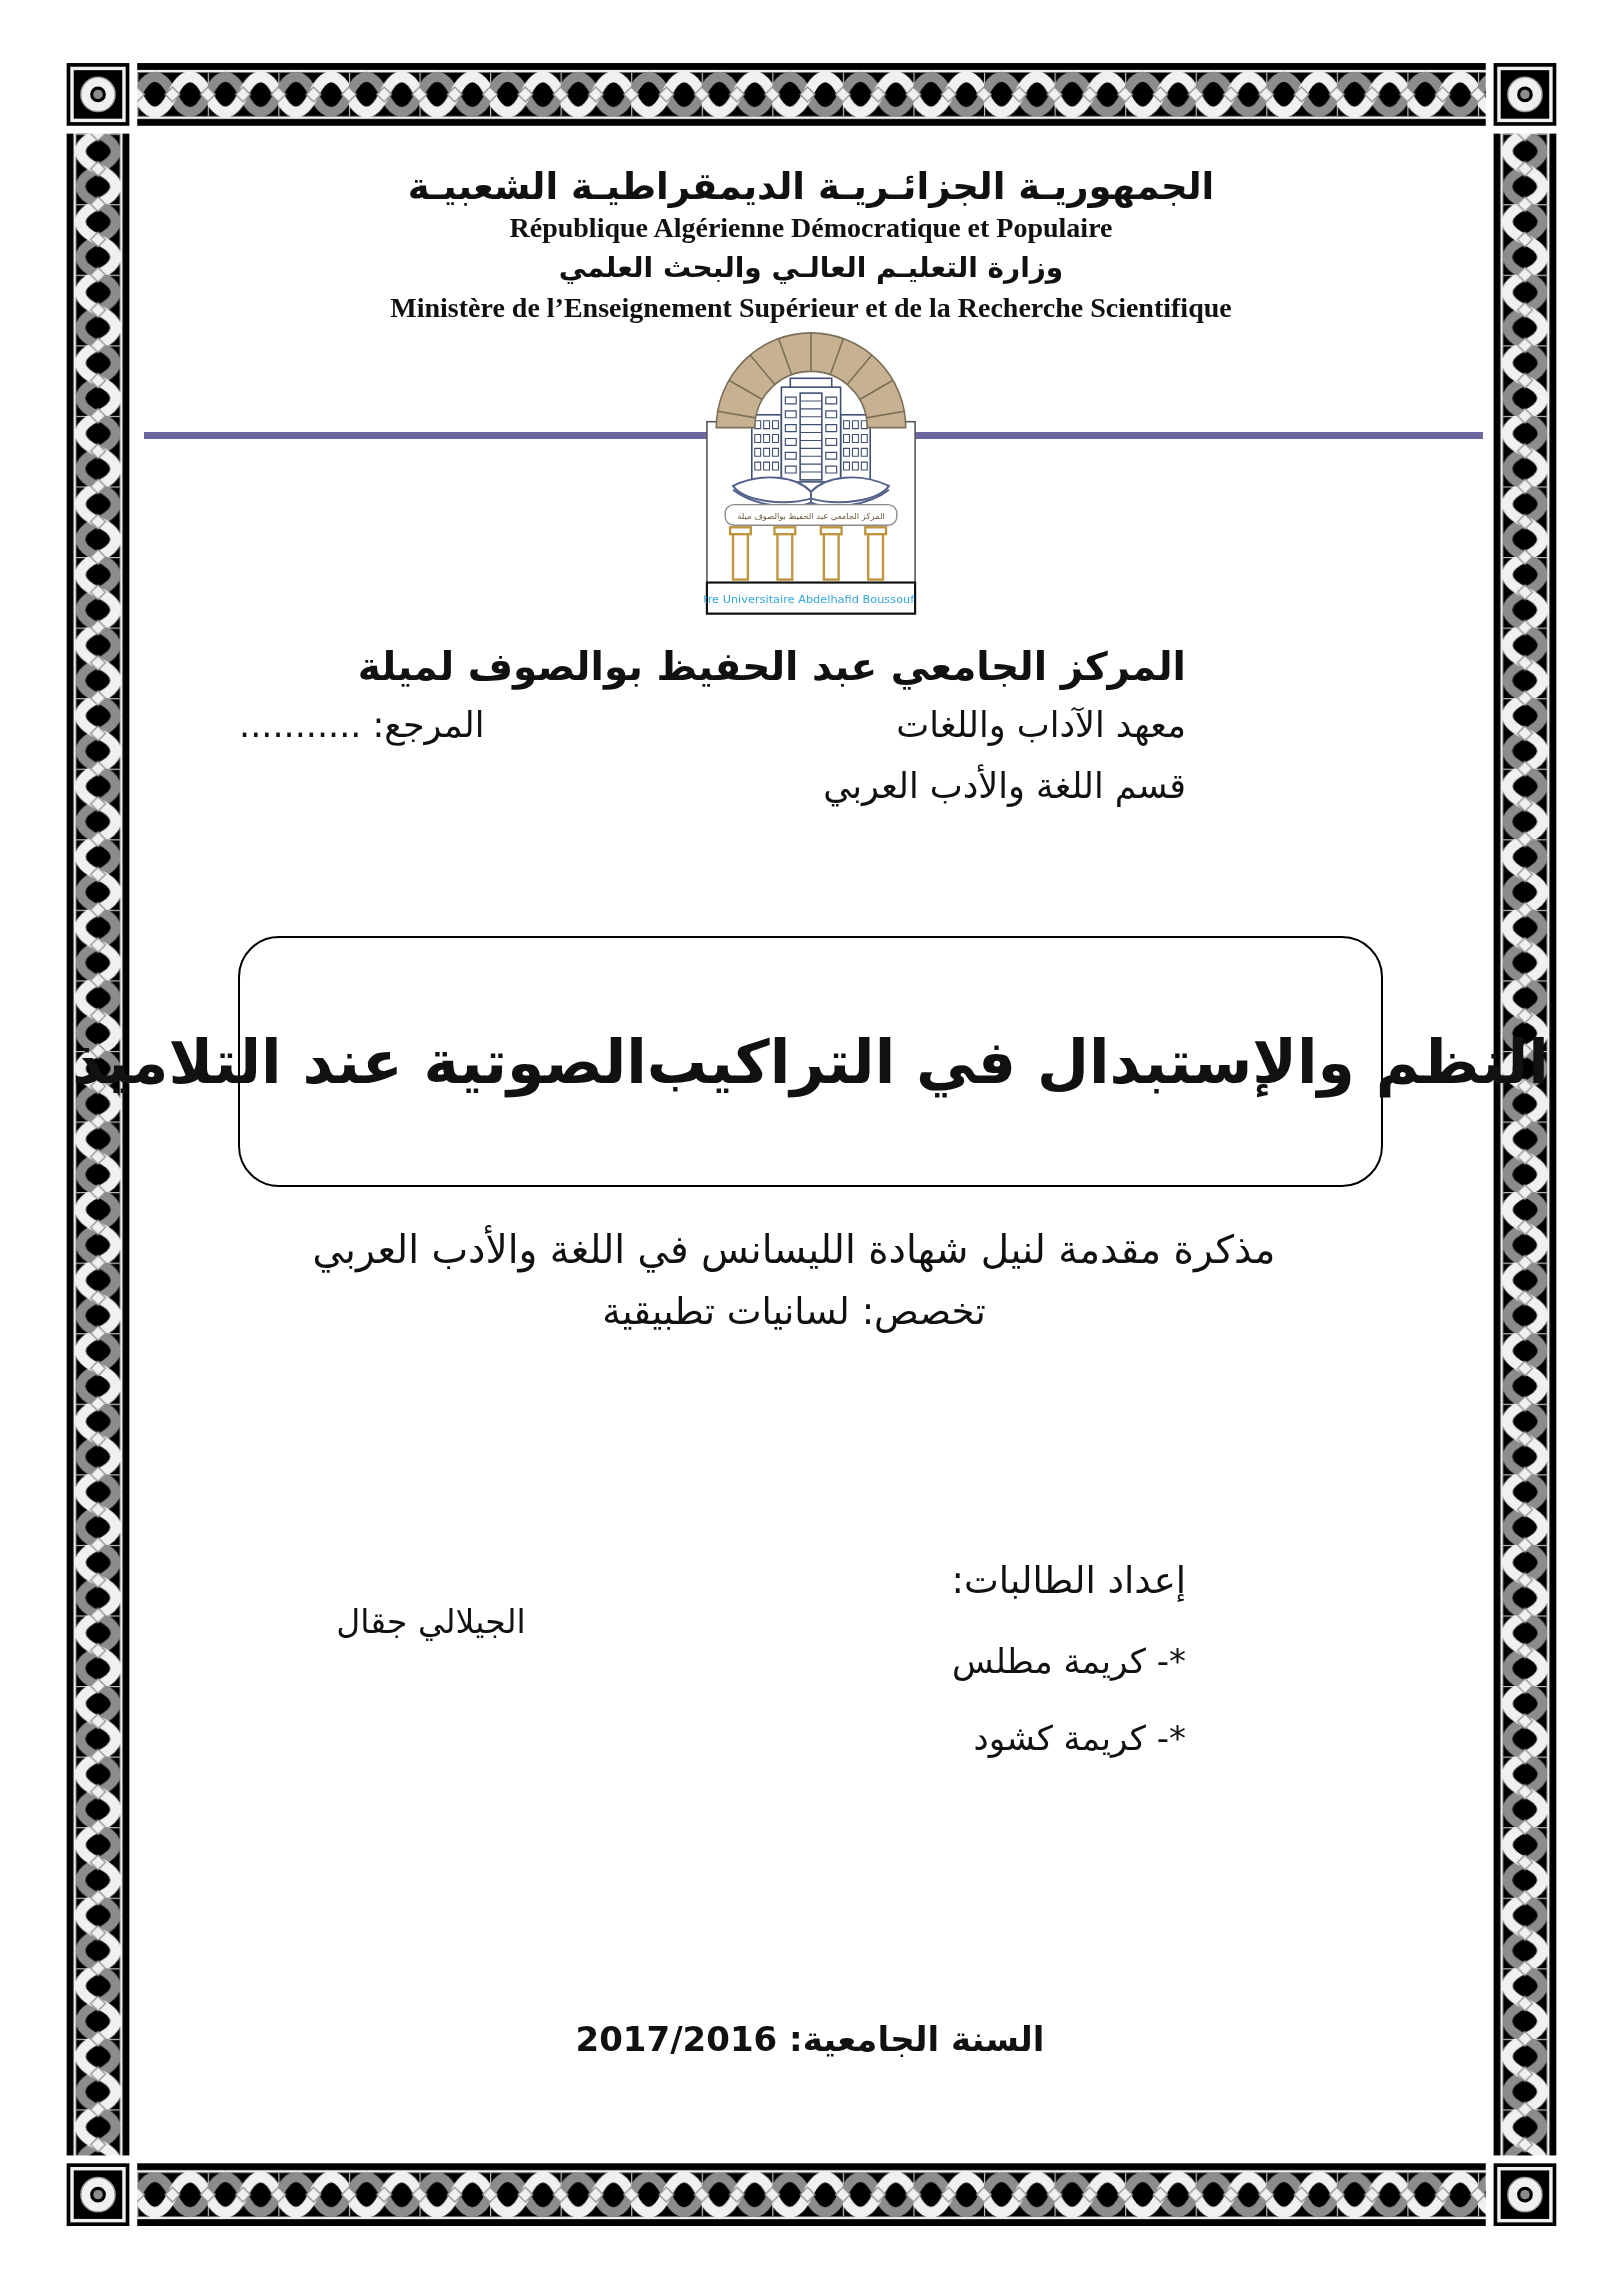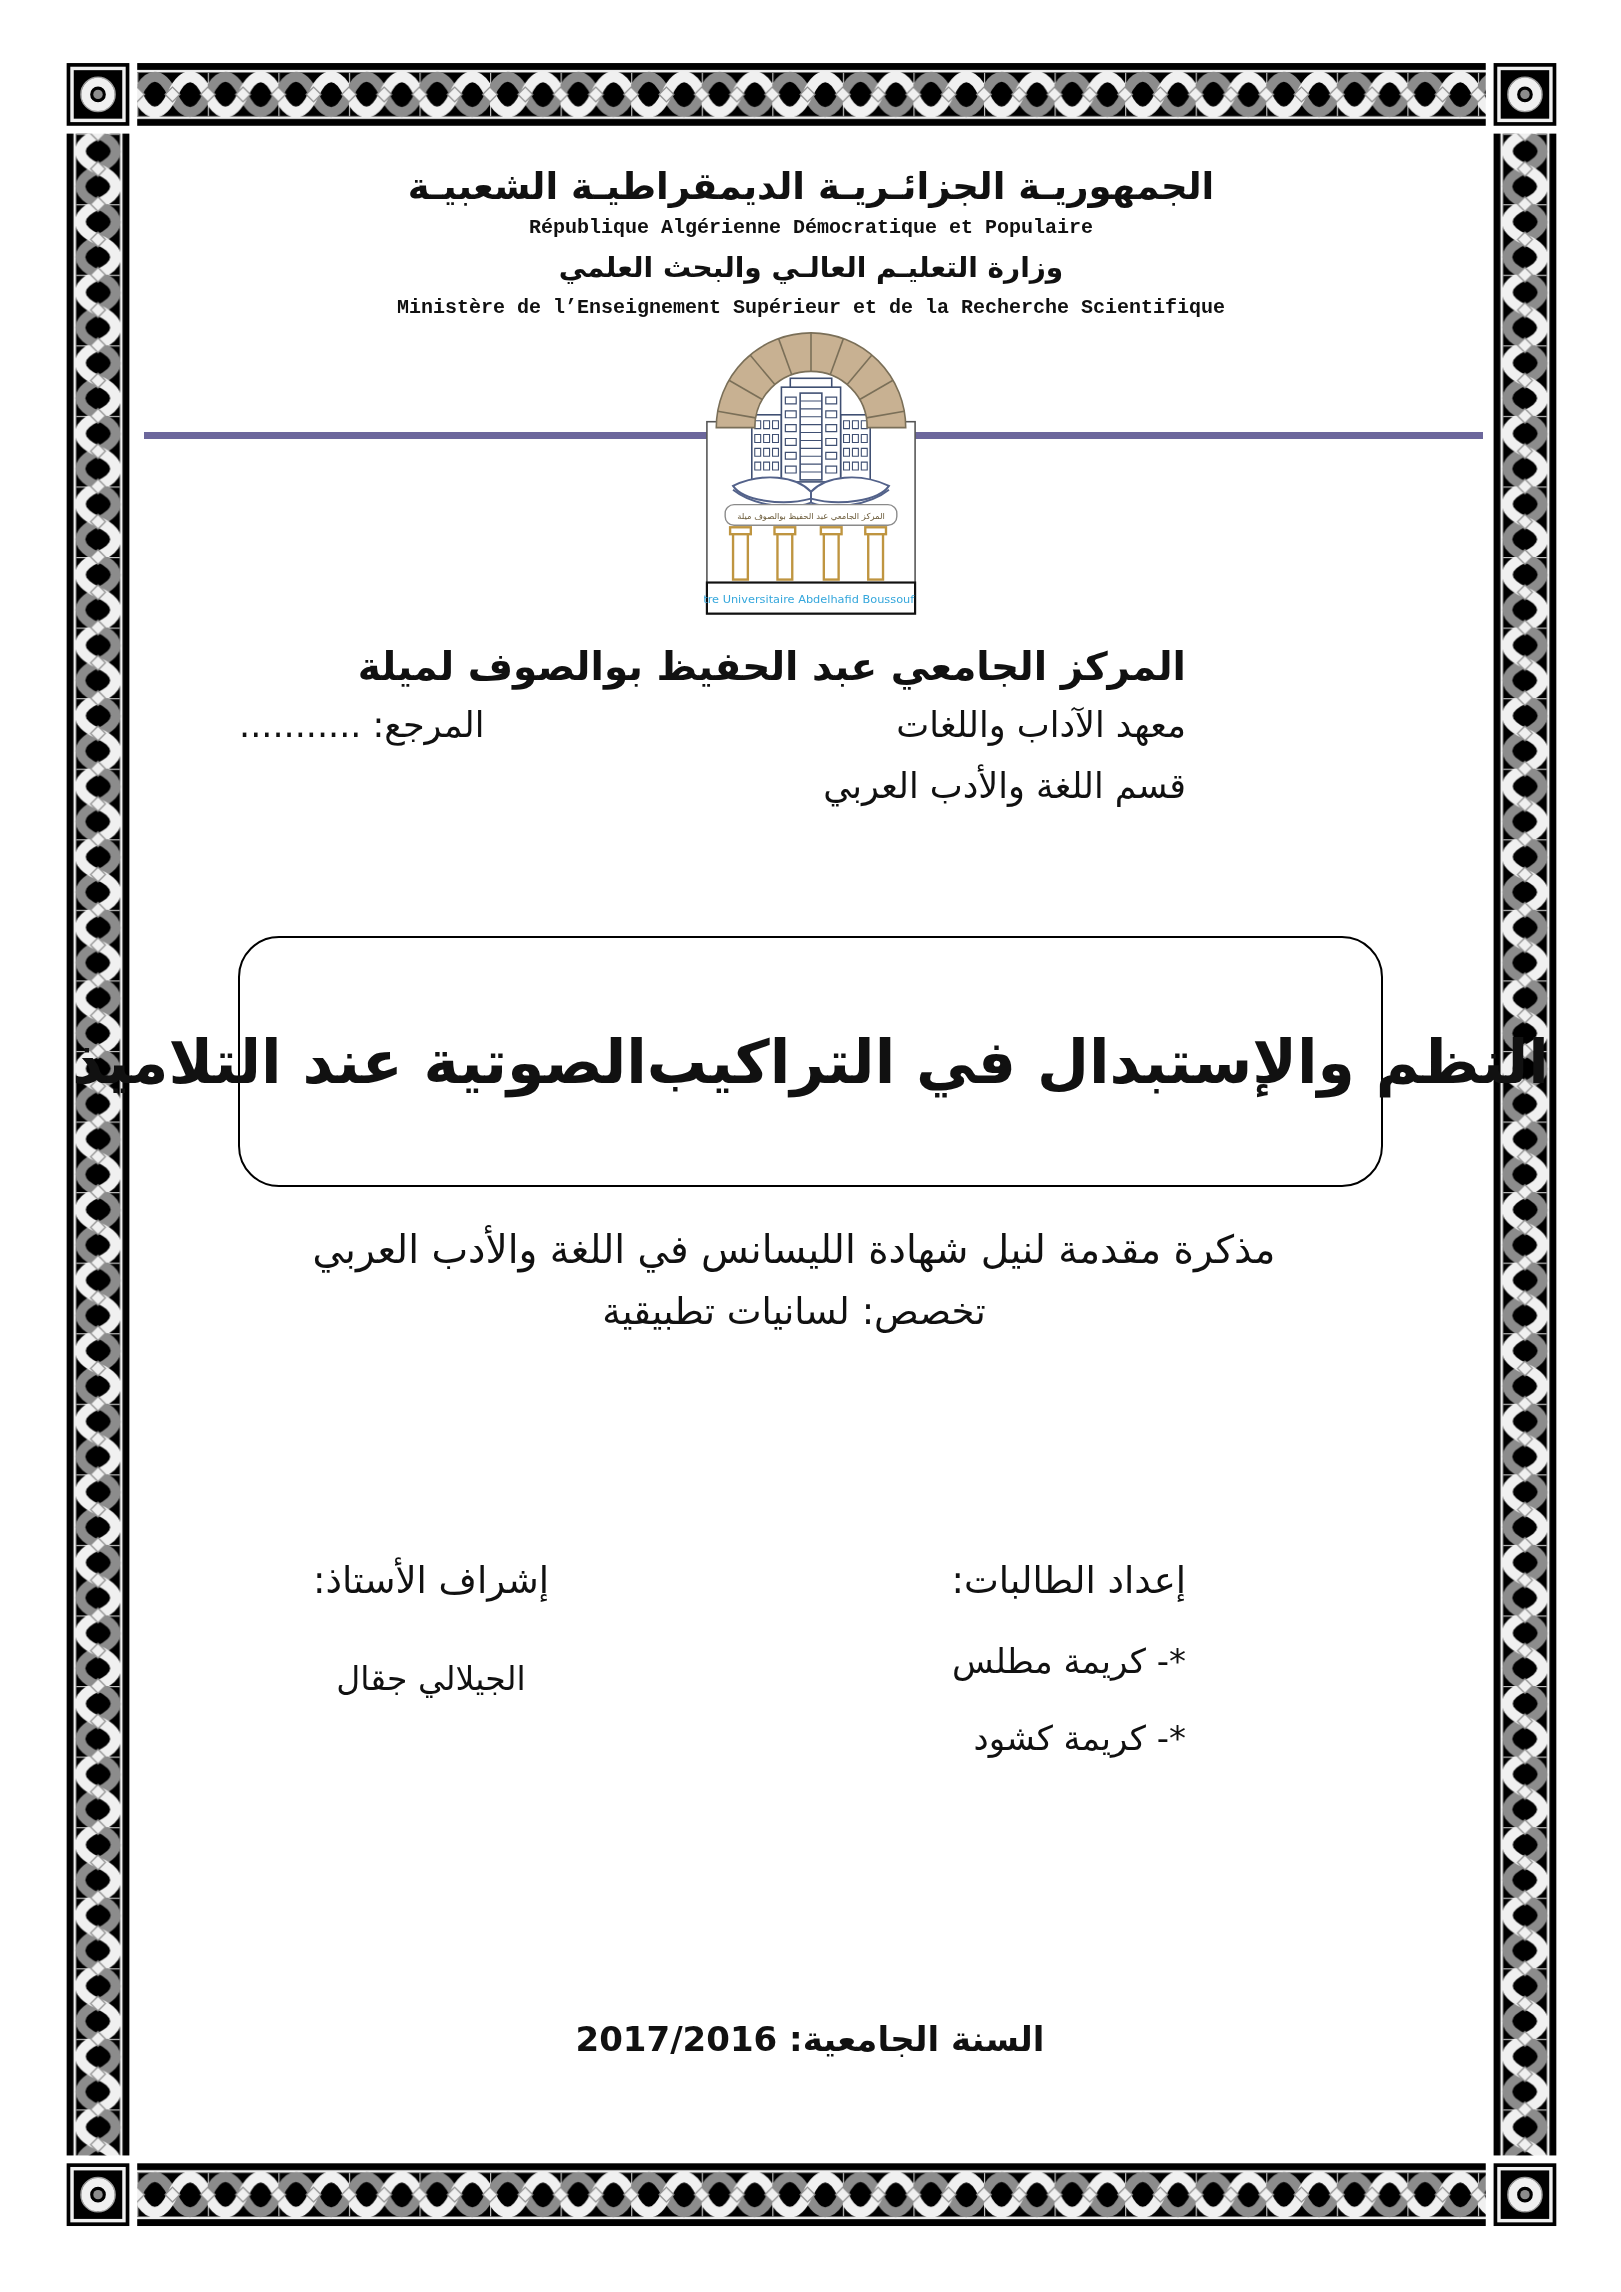--- a/index.html
+++ b/index.html
@@ -12,21 +12,21 @@
 
   
   .divider{position:absolute;left:144px;top:432px;width:1339px;height:6.9px;background:#6c679c;z-index:1;}
 
   
   .logo-svg{position:absolute;left:704px;top:326px;width:214px;height:296px;z-index:2;}
 
   
   .header-block{position:absolute;left:167px;top:165px;width:1288px;text-align:center;z-index:3;}
   .h-ar1{font-size:37px;font-weight:bold;line-height:43px;direction:rtl;}
-  .h-fr{font-family:Liberation Mono, monospace;font-size:20px;font-weight:bold;line-height:39px;}
+  .h-fr{font-family:Liberation Serif, serif;font-size:28px;font-weight:bold;line-height:39px;}
   .h-ar2{font-size:28px;font-weight:bold;line-height:41px;direction:rtl;}
 
   .univ-block{position:absolute;left:239px;top:637px;width:947px;direction:rtl;text-align:right;z-index:3;}
   .univ-name{font-size:39px;font-weight:bold;line-height:59px;}
   .univ-row{display:flex;justify-content:space-between;font-size:35px;line-height:55px;margin-top:2px;}
   .univ-dept{font-size:35px;line-height:55px;margin-top:5.9px;}
 
   .title-box{position:absolute;left:238px;top:936px;width:1141px;height:247px;
              border:2.9px solid #000;border-radius:41px;z-index:3;
              display:flex;flex-direction:row;align-items:center;justify-content:center;
@@ -183,21 +183,20 @@
     <div class="sub2">تخصص: لسانيات تطبيقية</div>
   </div>
 
   <div class="credits-right">
     <div class="cr-label">إعداد الطالبات:</div>
     <div class="cr-name">*- كريمة مطلس</div>
     <div class="cr-name">*- كريمة كشود</div>
   </div>
 
   <div class="credits-left">
-    <div class="cl-label">إشراف الأستاذ:</div>
     <div class="cl-name">الجيلالي جقال</div>
   </div>
 
   <div class="footer-block">
     <span class="footer-text">السنة الجامعية: 2017/2016</span>
   </div>
 
 </div>
 
 

